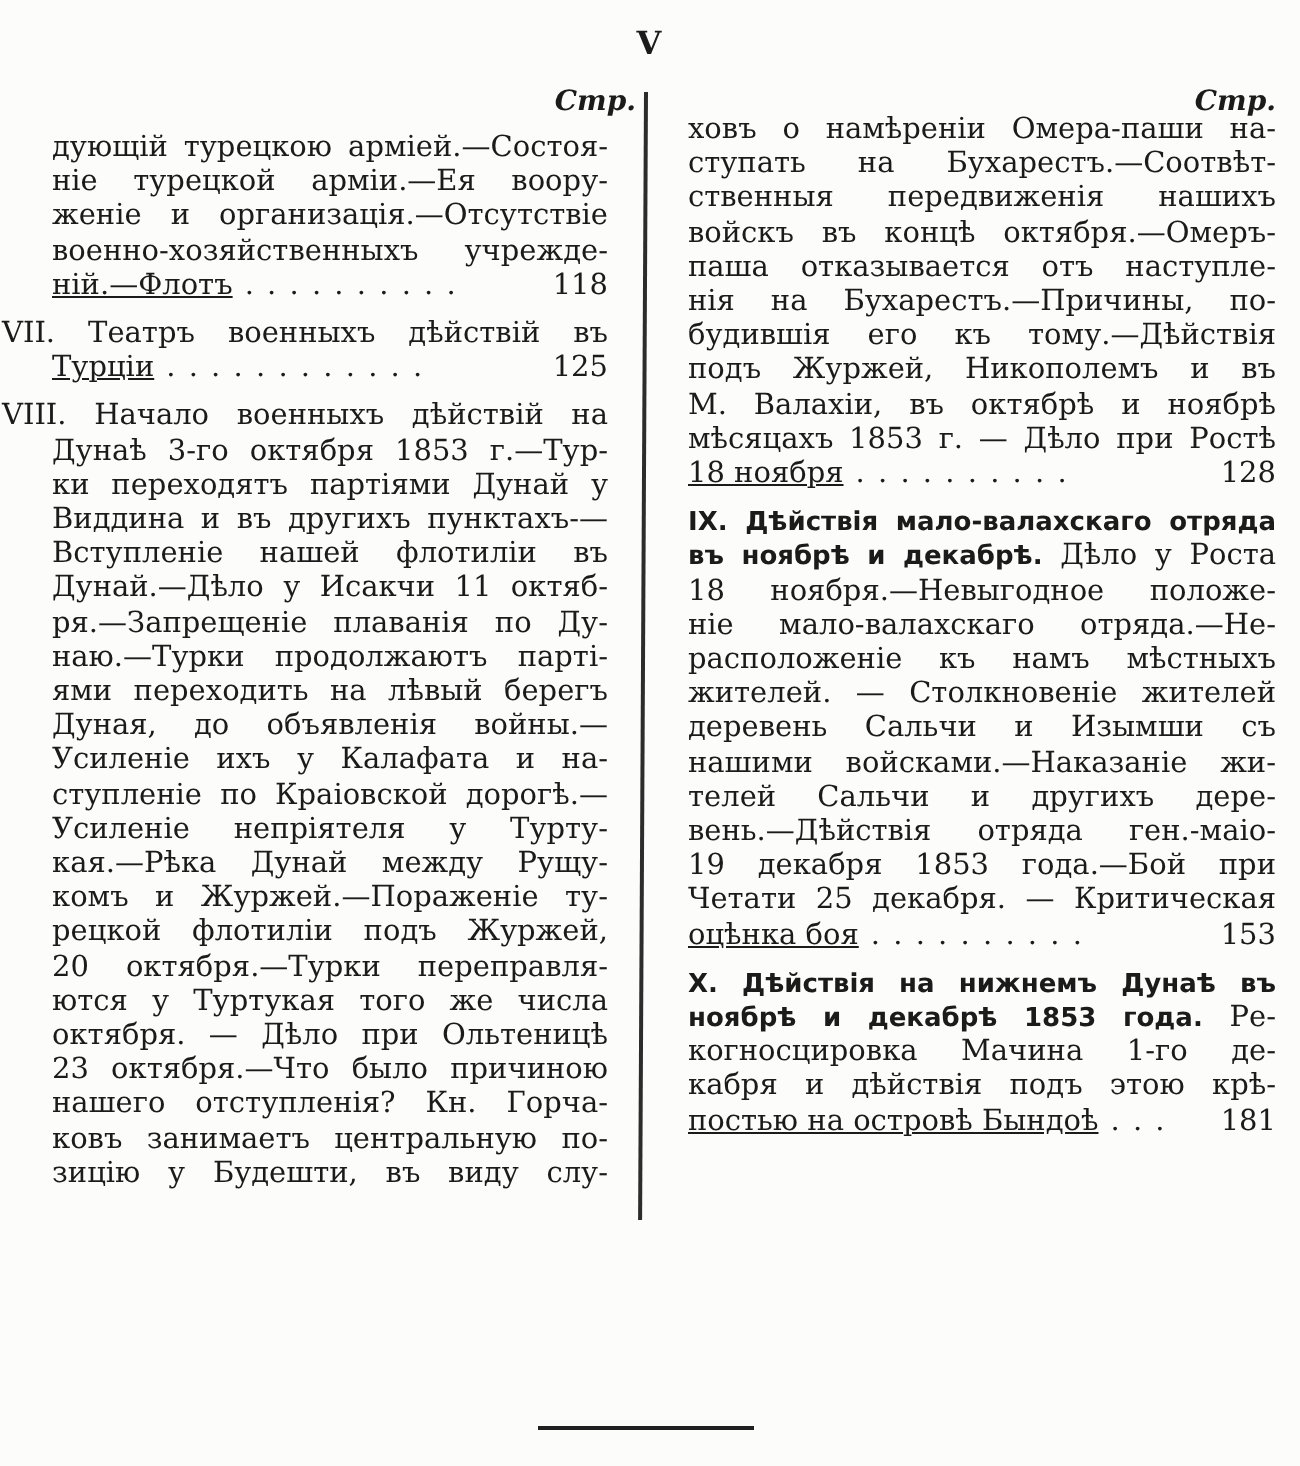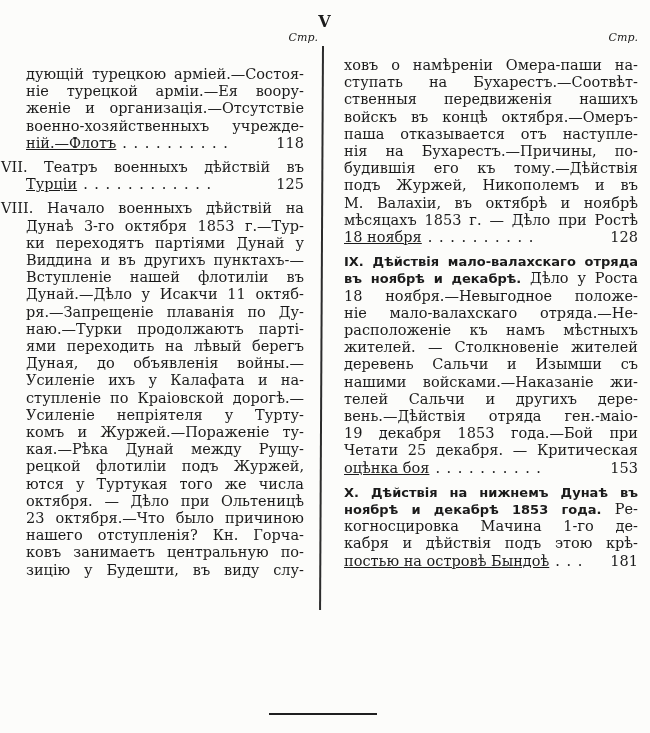--- a/index.html
+++ b/index.html
@@ -12,23 +12,23 @@
     color:var(--ink,#1b1b1b);
     font-family:"DejaVu Serif","Liberation Serif",serif;
     overflow:hidden;
   }
   #pagenum{
     position:absolute;top:12px;left:0;width:650px;
     text-align:center;font-size:16px;font-weight:700;
     letter-spacing:1px;
   }
   .colhdr{
-    position:absolute;top:31px;width:303px;
+    position:absolute;top:43px;width:303px;
     text-align:right;
-    font-style:italic;font-weight:400;font-size:11px;
+    font-style:italic;font-weight:700;font-size:14px;
   }
   #hdr-left{left:15px;}
   #hdr-right{left:335px;}
   .column{
     position:absolute;width:303px;
     font-size:14.5px;line-height:17.2px;
   }
   #col-left{left:1px;top:66px;}
   #col-right{left:335px;top:57px;}
   .entry{margin:0 0 7px 0;}
@@ -110,23 +110,24 @@
         <div class="line"><span class="txt"><span>Виддина и въ другихъ пунктахъ-—</span></span></div>
         <div class="line"><span class="txt"><span>Вступленіе нашей флотиліи въ</span></span></div>
         <div class="line"><span class="txt"><span>Дунай.—Дѣло у Исакчи 11 октяб-</span></span></div>
         <div class="line"><span class="txt"><span>ря.—Запрещеніе плаванія по Ду-</span></span></div>
         <div class="line"><span class="txt"><span>наю.—Турки продолжаютъ парті-</span></span></div>
         <div class="line"><span class="txt"><span>ями переходить на лѣвый берегъ</span></span></div>
         <div class="line"><span class="txt"><span>Дуная, до объявленія войны.—</span></span></div>
         <div class="line"><span class="txt"><span>Усиленіе ихъ у Калафата и на-</span></span></div>
         <div class="line"><span class="txt"><span>ступленіе по Краіовской дорогѣ.—</span></span></div>
         <div class="line"><span class="txt"><span>Усиленіе непріятеля у Турту-</span></span></div>
+        <div class="line"><span class="txt"><span>кая.—Рѣка Дунай между Рущу-</span></span></div>
         <div class="line"><span class="txt"><span>комъ и Журжей.—Пораженіе ту-</span></span></div>
-        <div class="line"><span class="txt"><span>кая.—Рѣка Дунай между Рущу-</span></span></div>
         <div class="line"><span class="txt"><span>рецкой флотиліи подъ Журжей,</span></span></div>
+        <div class="line"><span class="txt"><span>20 октября.—Турки переправля-</span></span></div>
         <div class="line"><span class="txt"><span>ются у Туртукая того же числа</span></span></div>
         <div class="line"><span class="txt"><span>октября. — Дѣло при Ольтеницѣ</span></span></div>
         <div class="line"><span class="txt"><span>23 октября.—Что было причиною</span></span></div>
         <div class="line"><span class="txt"><span>нашего отступленія? Кн. Горча-</span></span></div>
         <div class="line"><span class="txt"><span>ковъ занимаетъ центральную по-</span></span></div>
         <div class="line"><span class="txt"><span>зицію у Будешти, въ виду слу-</span></span></div>
       </div>
     </div>
   <div id="col-right" class="column">
       <div class="entry">

